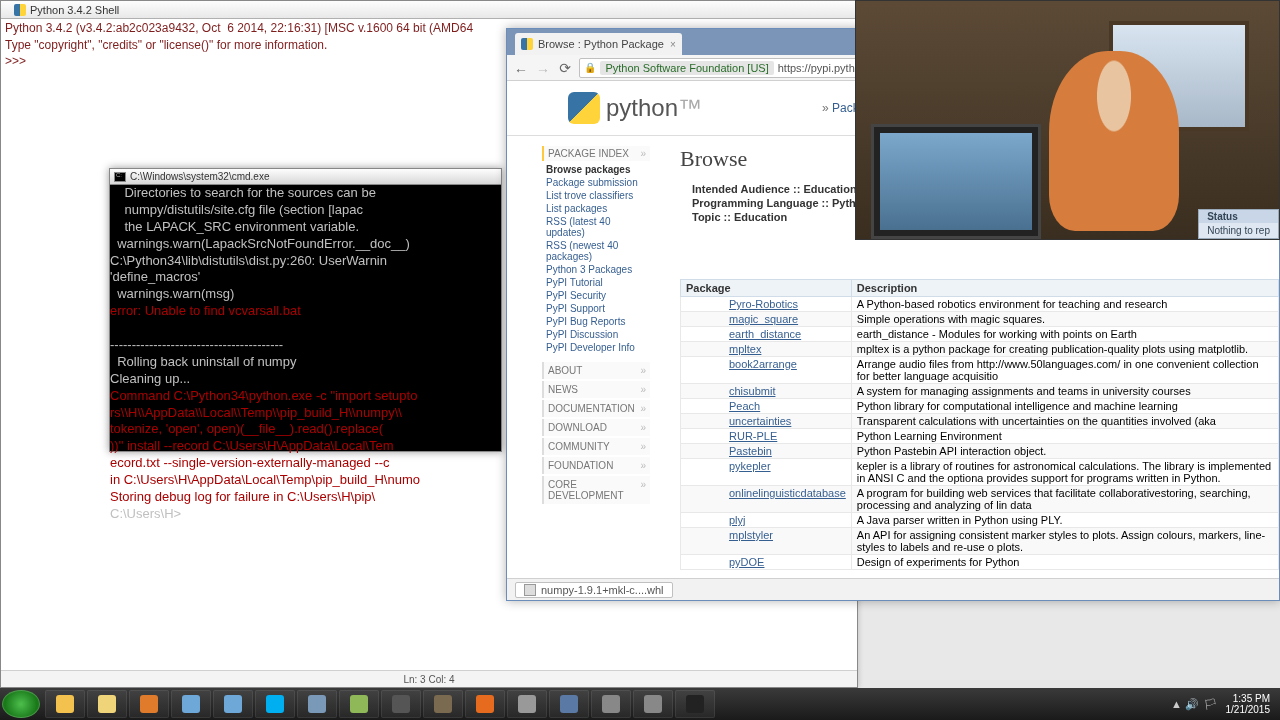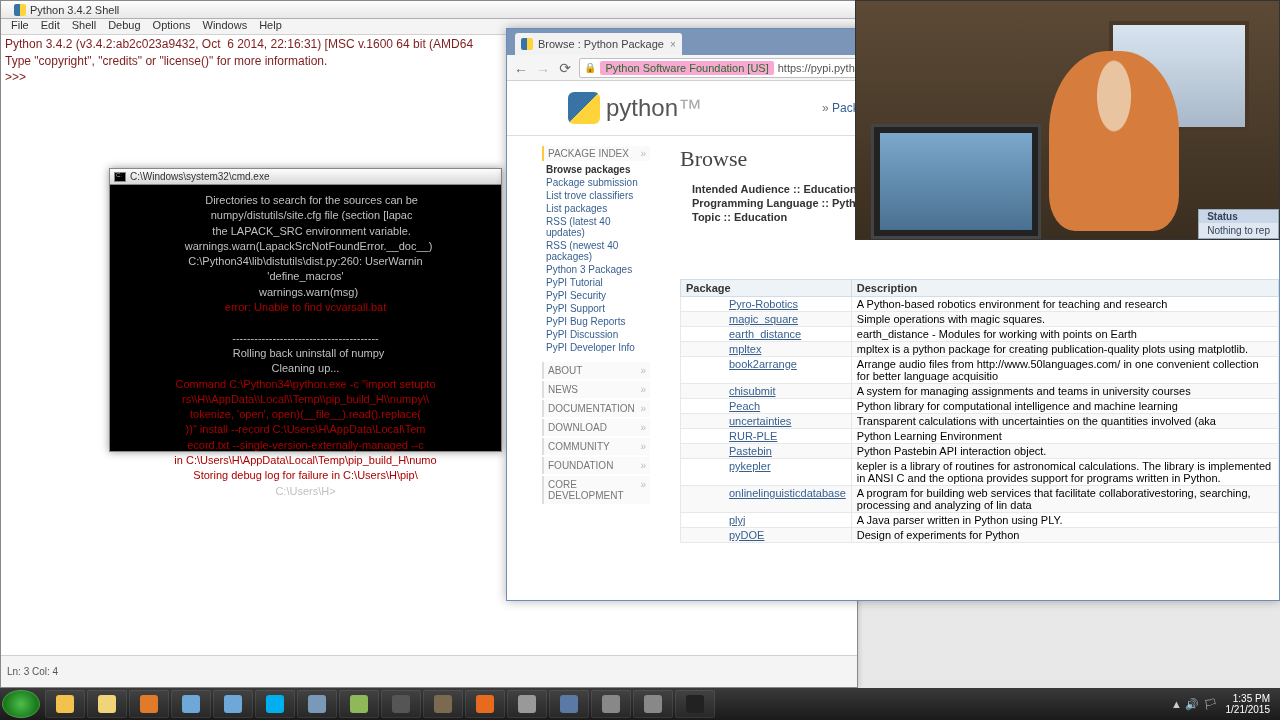--- a/index.html
+++ b/index.html
@@ -5,42 +5,42 @@
 * { margin:0; padding:0; box-sizing:border-box; font-family:"Segoe UI",Tahoma,sans-serif; }
 body { width:1280px; height:720px; background:#e8e8e8; position:relative; overflow:hidden; font-size:11px; }
 
 
 .idle-window { position:absolute; left:0; top:0; width:858px; height:688px; background:#fff; border:1px solid #888; box-shadow:0 0 6px rgba(0,0,0,.2); }
 .idle-titlebar { height:18px; background:linear-gradient(#fdfdfd,#e8e8e8); border-bottom:1px solid #b0b0b0; display:flex; align-items:center; padding:0 13px; font-size:11px; color:#333; }
 .idle-pyicon { width:12px; height:12px; margin-right:4px; background:linear-gradient(90deg,#3773a5 50%,#ffd43b 50%); border-radius:2px; }
 .idle-menubar { height:16px; background:#f4f4f4; border-bottom:1px solid #d0d0d0; display:flex; padding:0 4px; font-size:11px; color:#333; }
 .idle-menubar span { padding:0 6px; cursor:default; }
 .idle-body { font-family:"Consolas","Courier New",monospace; font-size:12px; padding:2px 4px; line-height:1.3; white-space:pre; color:#7f1d1d; }
-.idle-statusbar { position:absolute; left:0; right:0; bottom:0; height:32px; background:#f4f4f4; border-top:1px solid #d0d0d0; display:flex; justify-content:flex-start; align-items:center; padding:0 6px; font-size:10px; color:#555; }
+.idle-statusbar { position:absolute; left:0; right:0; bottom:0; height:17px; background:#f4f4f4; border-top:1px solid #d0d0d0; display:flex; justify-content:center; align-items:center; padding:0 6px; font-size:10px; color:#555; }
 
 
 .cmd-window { position:absolute; left:109px; top:168px; width:393px; height:284px; background:#000; border:1px solid #888; box-shadow:0 0 8px rgba(0,0,0,.4); }
 .cmd-titlebar { height:16px; background:linear-gradient(#fdfdfd,#d8d8d8); border-bottom:1px solid #888; display:flex; align-items:center; padding:0 4px; font-size:10px; color:#333; }
 .cmd-cicon { width:12px; height:10px; margin-right:4px; background:#000; border:1px solid #888; position:relative; }
 .cmd-cicon::after { content:"C:"; color:#aaa; font-size:6px; position:absolute; left:1px; top:-1px; }
-.cmd-body { font-family:"Consolas","Lucida Console",monospace; font-size:11px; color:#c0c0c0; padding:8px; line-height:1.3; white-space:pre; overflow:hidden;text-align:center; }
+.cmd-body { font-family:"Consolas","Lucida Console",monospace; font-size:13px; color:#c0c0c0; padding:0; line-height:1.3; white-space:pre; overflow:hidden; }
 .cmd-body .err { color:#a00; }
 .cmd-body .prompt { color:#c0c0c0; }
 
 
 .chrome-window { position:absolute; left:506px; top:28px; width:774px; height:573px; background:#fff; border:1px solid #6b8db9; box-shadow:0 0 10px rgba(0,0,0,.3); }
 .chrome-tabbar { height:26px; background:#7b95b8; display:flex; align-items:flex-end; padding:4px 8px 0; }
 .chrome-tab { background:#f2f2f2; height:22px; min-width:120px; border-radius:3px 3px 0 0; display:flex; align-items:center; padding:0 6px; font-size:11px; color:#444; }
 .chrome-tab .fav { width:12px; height:12px; background:linear-gradient(90deg,#3773a5 50%,#ffd43b 50%); border-radius:2px; margin-right:5px; }
 .chrome-tab .close { margin-left:auto; color:#888; font-size:10px; padding-left:6px; }
 .chrome-toolbar { height:26px; background:#f5f5f5; border-bottom:1px solid #d0d0d0; display:flex; align-items:center; padding:0 6px; gap:6px; }
 .chrome-toolbar .nav-icon { width:16px; height:16px; display:flex; align-items:center; justify-content:center; color:#666; font-size:14px; cursor:pointer; }
 .chrome-url { flex:1; height:20px; background:#fff; border:1px solid #c0c0c0; border-radius:2px; display:flex; align-items:center; padding:0 4px; font-size:11px; overflow:hidden; }
 .chrome-url .lock { color:#0a0; font-size:10px; margin-right:4px; }
-.chrome-url .secure { background:#f9a8d4; color:#2a6d2a; padding:1px 5px; border-radius:2px; margin-right:4px; }
+.chrome-url .secure { background:#e5e5e5; color:#2a6d2a; padding:1px 5px; border-radius:2px; margin-right:4px; }
 .chrome-url .addr { color:#555; }
 
 .page-content { position:absolute; top:52px; left:0; right:0; bottom:22px; background:#fff; overflow:hidden; }
 .page-header { height:55px; display:flex; align-items:center; padding:0 35px; border-bottom:1px solid #ddd; }
 .python-logo { display:flex; align-items:center; font-size:24px; color:#555;padding-left:26px; }
 .python-logo .logo-img { width:32px; height:32px; background:linear-gradient(135deg,#3773a5 50%,#ffd43b 50%); border-radius:6px; margin-right:6px; }
 .breadcrumb { margin-left:120px; font-size:12px; color:#777; }
 .breadcrumb a { color:#365f91; text-decoration:none; }
 
 .page-body { display:flex; padding:10px 0 0 35px; gap:30px; }
@@ -89,29 +89,20 @@
 .taskbar .tray .icons span { color:#ccc; margin:0 2px; font-size:11px; }
 .taskbar .tray .clock { text-align:right; line-height:1.1; }
 </style>
 </head>
 <body>
 
 <div class="idle-window">
   <div class="idle-titlebar">
     <span class="idle-pyicon"></span>
     <span>Python 3.4.2 Shell</span>
-  </div>
-  <div class="idle-menubar">
-    <span>File</span>
-    <span>Edit</span>
-    <span>Shell</span>
-    <span>Debug</span>
-    <span>Options</span>
-    <span>Windows</span>
-    <span>Help</span>
   </div>
   <div class="idle-body"><span>Python 3.4.2 (v3.4.2:ab2c023a9432, Oct  6 2014, 22:16:31) [MSC v.1600 64 bit (AMD64</span>
 <span>Type "copyright", "credits" or "license()" for more information.</span>
 <span>&gt;&gt;&gt; </span></div>
   <div class="idle-statusbar">
       <span>Ln: 3  Col: 4</span>
     </div>
 </div>
 
 <div class="cmd-window">
@@ -288,29 +279,39 @@
               </tr>
               <tr>
                 <td><a>onlinelinguisticdatabase</a></td>
                 <td>A program for building web services that facilitate collaborativestoring, searching, processing and analyzing of lin data</td>
               </tr>
               <tr>
                 <td><a>plyj</a></td>
                 <td>A Java parser written in Python using PLY.</td>
               </tr>
               <tr>
+                <td><a>mplstyler</a></td>
+                <td>An API for assigning consistent marker styles to plots. Assign colours, markers, line-styles to labels and re-use o plots.</td>
+              </tr>
+              <tr>
                 <td><a>pyDOE</a></td>
                 <td>Design of experiments for Python</td>
               </tr>
             </tbody>
         </table>
       </div>
     </div>
   </div>
 
+  <div class="dl-bar">
+    <div class="dl-item">
+      <span style="width:12px;height:12px;background:#ddd;border:1px solid #999"></span>
+      <span>numpy-1.9.1+mkl-c....whl</span>
+    </div>
+  </div>
 </div>
 
 <div class="webcam">
   <div class="wall"></div>
   <div class="window-rect"></div>
   <div class="monitor"></div>
   <div class="person"></div>
   <div class="status-box">
     <div class="st-head">Status</div>
     <div class="st-body">Nothing to rep</div>

